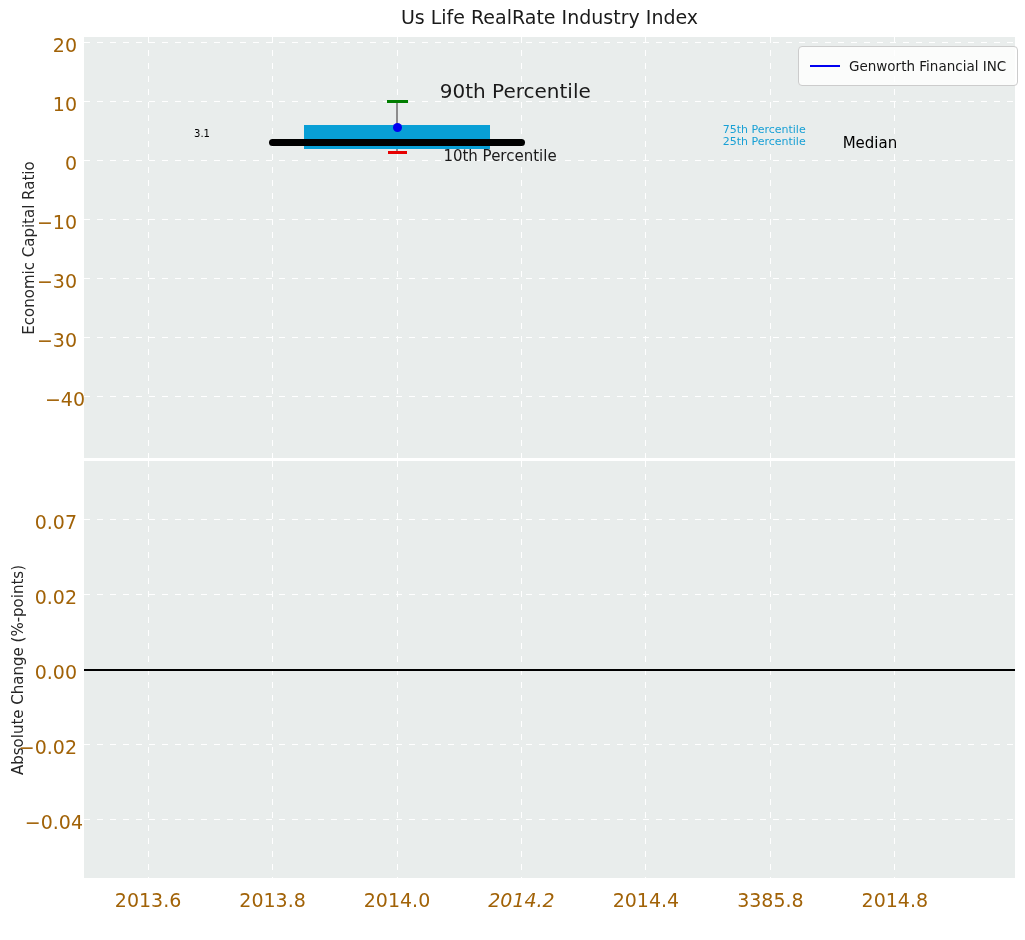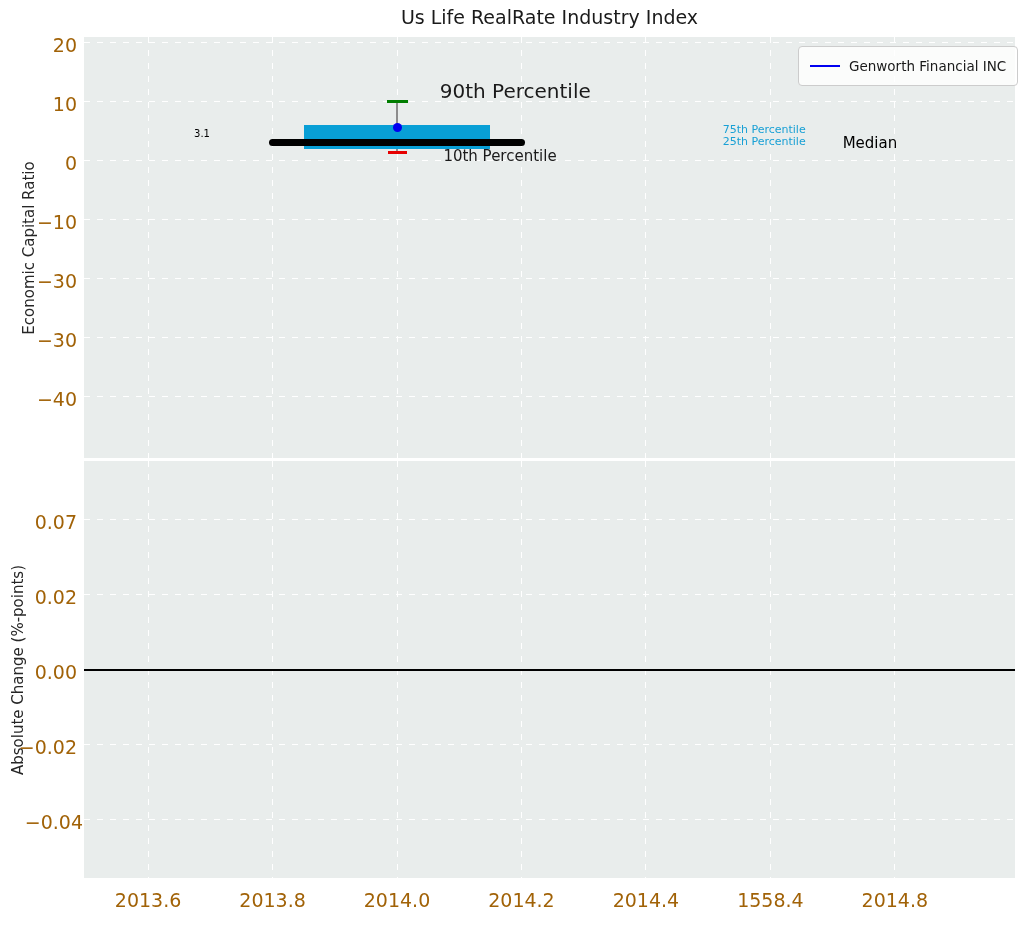--- a/index.html
+++ b/index.html
@@ -68,32 +68,32 @@
   <div class="legend">
     <span class="line" style="background: rgb(0, 0, 240);"></span>
     <span class="lab">Genworth Financial INC</span>
   </div>
 <div class="tick" style="position: absolute; left: 0px; width: 77px; top: 33.9px; text-align: right;">20</div>
     <div class="tick" style="position: absolute; left: 0px; width: 77px; top: 92.9px; text-align: right;">10</div>
     <div class="tick" style="position: absolute; left: 0px; width: 77px; top: 151.9px; text-align: right;">0</div>
     <div class="tick" style="position: absolute; left: 0px; width: 77px; top: 210.9px; text-align: right;">−10</div>
     <div class="tick" style="position: absolute; left: 0px; width: 77px; top: 269.9px; text-align: right;">−30</div>
     <div class="tick" style="position: absolute; left: 0px; width: 77px; top: 328.9px; text-align: right;">−30</div>
-    <div class="tick" style="position: absolute; left: 0px; width: 77px; top: 387.9px; text-align: right;">−40</div>
+    <div class="tick" style="position: absolute; left: 8px; width: 77px; top: 387.9px; text-align: right;">−40</div>
     <div class="tick" style="position: absolute; left: 0px; width: 77px; top: 510.875px; text-align: right;">0.07</div>
     <div class="tick" style="position: absolute; left: 0px; width: 77px; top: 585.875px; text-align: right;">0.02</div>
     <div class="tick" style="position: absolute; left: 0px; width: 77px; top: 660.875px; text-align: right;">0.00</div>
     <div class="tick" style="position: absolute; left: 0px; width: 77px; top: 735.875px; text-align: right;">−0.02</div>
     <div class="tick" style="position: absolute; left: 0px; width: 77px; top: 810.875px; text-align: right; padding-left: 6px;">−0.04</div>
     <div class="tick" style="position: absolute; left: 108.097px; width: 80px; top: 889px; text-align: center;">2013.6</div>
     <div class="tick" style="position: absolute; left: 232.557px; width: 80px; top: 889px; text-align: center;">2013.8</div>
     <div class="tick" style="position: absolute; left: 357.017px; width: 80px; top: 889px; text-align: center;">2014.0</div>
-    <div class="tick" style="position: absolute; left: 481.477px; width: 80px; top: 889px; text-align: center;">2014.2</div>
+    <div class="tick" style="position: absolute; left: 481.477px; width: 80px; top: 889px; text-align: center; font-style: italic;">2014.2</div>
     <div class="tick" style="position: absolute; left: 605.937px; width: 80px; top: 889px; text-align: center;">2014.4</div>
-    <div class="tick" style="position: absolute; left: 730.397px; width: 80px; top: 889px; text-align: center;">1558.4</div>
+    <div class="tick" style="position: absolute; left: 730.397px; width: 80px; top: 889px; text-align: center;">3385.8</div>
     <div class="tick" style="position: absolute; left: 854.857px; width: 80px; top: 889px; text-align: center;">2014.8</div>
     <div class="ann" style="position: absolute; left: 515.254px; top: 90.69px; font-size: 20px; color: rgb(26, 26, 26);">90th Percentile</div>
     <div class="ann" style="position: absolute; left: 500px; top: 156.18px; font-size: 15px; color: rgb(26, 26, 26);">10th Percentile</div>
     <div class="ann" style="position: absolute; left: 764.174px; top: 129.04px; font-size: 11px; color: rgb(24, 160, 213);">75th Percentile</div>
     <div class="ann" style="position: absolute; left: 764.174px; top: 140.84px; font-size: 11px; color: rgb(24, 160, 213);">25th Percentile</div>
     <div class="ann" style="position: absolute; left: 869.965px; top: 142.61px; font-size: 15px; color: rgb(0, 0, 0);">Median</div>
     <div class="ann" style="position: absolute; left: 202px; top: 132.58px; font-size: 10px; color: rgb(0, 0, 0);">3.1</div>
   </div>
 
 </body></html>

